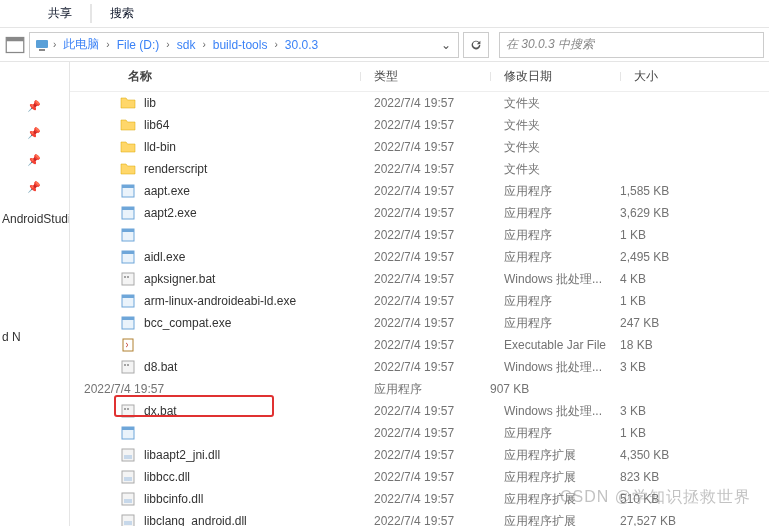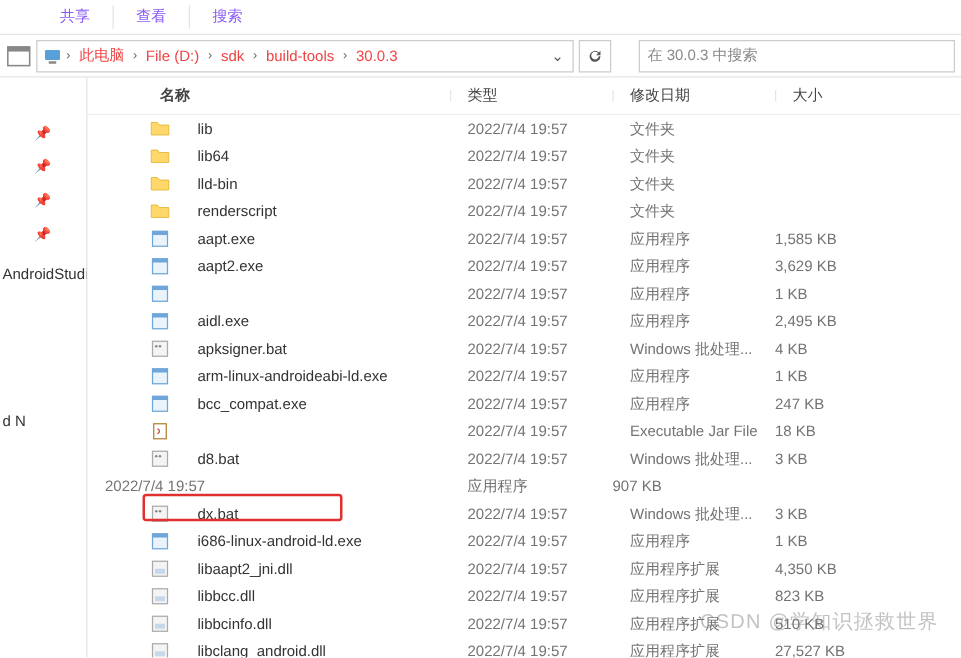--- a/index.html
+++ b/index.html
@@ -1,60 +1,59 @@
 <!DOCTYPE html>
 <html><head>
 <meta charset="utf-8">
 <style>
 * { margin: 0; padding: 0; box-sizing: border-box; font-family: "Microsoft YaHei", "Segoe UI", sans-serif; }
 body { width: 769px; height: 526px; background: #fff; font-size: 12px; color: #333; overflow: hidden; position: relative; }
 
 .top-tabs { display: flex; height: 28px; border-bottom: 1px solid #e5e5e5; padding-left: 30px; }
-.top-tabs .tab { padding: 5px 18px; color: #8b5cf6; cursor: default; }
+.top-tabs .tab { padding: 5px 18px; color: #0f172a; cursor: default; }
 .top-tabs .sep { width: 1px; background: #e5e5e5; margin: 4px 0; }
 
 .address-bar { display: flex; align-items: center; height: 34px; padding: 3px 5px; border-bottom: 1px solid #e5e5e5; gap: 4px; }
 .nav-up { width: 20px; height: 20px; display: flex; align-items: center; justify-content: center; }
 .breadcrumb { flex: 0 0 auto; display: flex; align-items: center; height: 26px; border: 1px solid #ccc; background: #fff; padding: 0 4px; width: 430px; }
-.crumb { padding: 2px 4px; color: #ef4444; }
+.crumb { padding: 2px 4px; color: #3b82f6; }
 .chev { color: #666; padding: 0 3px; font-size: 10px; }
 .bc-drop { width: 16px; text-align: center; color: #555; margin-left: auto; }
 .refresh { width: 26px; height: 26px; border: 1px solid #ccc; display: flex; align-items: center; justify-content: center; }
-.search-box { flex: 1; height: 26px; border: 1px solid #ccc; display: flex; align-items: center; padding: 0 6px; color: #888; margin-left: 18px; }
+.search-box { flex: 1; height: 26px; border: 1px solid #ccc; display: flex; align-items: center; padding: 0 6px; color: #888; margin-left: 6px; font-style: italic; }
 
 .main { display: flex; height: calc(100% - 62px); }
 .sidebar { width: 70px; border-right: 1px solid #e5e5e5; padding-top: 30px; }
 .pin { display: block; margin: 8px auto 14px; color: #7a7a7a; font-size: 11px; text-align: center; }
 .side-label { font-size: 12px; color: #333; padding: 4px 2px; white-space: nowrap; overflow: hidden; }
 
 .content { flex: 1; }
 .cols { display: grid; grid-template-columns: 290px 130px 130px 110px; height: 30px; align-items: center; border-bottom: 1px solid #eee; color: #444; }
 .cols .hd { padding-left: 14px; position: relative; }
 .cols .hd:not(:first-child)::before { content: ""; position: absolute; left: 0; top: 4px; bottom: 4px; width: 1px; background: #e5e5e5; }
 .cols .hd:first-child { padding-left: 58px; font-weight: bold; }
 
 .rows { }
 .row { display: grid; grid-template-columns: 290px 130px 130px 110px; height: 22px; align-items: center; }
-.cell-name { display: flex; align-items: center; padding-left: 50px; gap: 22px; }
+.cell-name { display: flex; align-items: center; padding-left: 50px; gap: 8px; }
 .cell { padding-left: 14px; color: #737373; }
 .cell.size { padding-right: 18px; padding-left: 0; }
 
 .icon { width: 16px; height: 16px; display: inline-flex; align-items: center; justify-content: center; flex-shrink: 0; }
 
 .highlight-box { position: absolute; border: 2.5px solid #e03131; border-radius: 3px; left: 114px; top: 395px; width: 160px; height: 22px; pointer-events: none; }
 
 .watermark { position: absolute; right: 18px; bottom: 18px; color: rgba(120,120,120,0.45); font-size: 16px; font-weight: 400; letter-spacing: 1px; pointer-events: none; }
 </style>
 </head>
 <body>
 
 <div class="top-tabs">
   <div class="tab">共享</div>
   <div class="sep"></div>
-  <div class="tab">查看</div>
   <div class="sep"></div>
   <div class="tab">搜索</div>
 </div>
 
 <div class="address-bar">
   <div class="nav-up">
     <svg viewBox="0 0 16 16">
         <rect x="1" y="2" width="14" height="12" fill="none" stroke="#888" stroke-width="1"></rect>
         <rect x="1" y="2" width="14" height="3" fill="#888"></rect>
       </svg>
@@ -306,21 +305,20 @@
           <div class="cell size">3 KB</div>
         </div>
         <div class="row">
           <div class="cell-name">
             <span class="icon">
               <svg viewBox="0 0 16 16">
                 <rect x="2" y="2" width="12" height="12" fill="#eaf3fb" stroke="#6ea6d9"></rect>
                 <rect x="2" y="2" width="12" height="3" fill="#6ea6d9"></rect>
               </svg>
             </span>
-            <span>i686-linux-android-ld.exe</span>
           </div>
           <div class="cell">2022/7/4 19:57</div>
           <div class="cell">应用程序</div>
           <div class="cell size">1 KB</div>
         </div>
         <div class="row">
           <div class="cell-name">
             <span class="icon">
               <svg viewBox="0 0 16 16">
                 <rect x="2" y="2" width="12" height="12" fill="#f4f4f4" stroke="#aaa"></rect>

